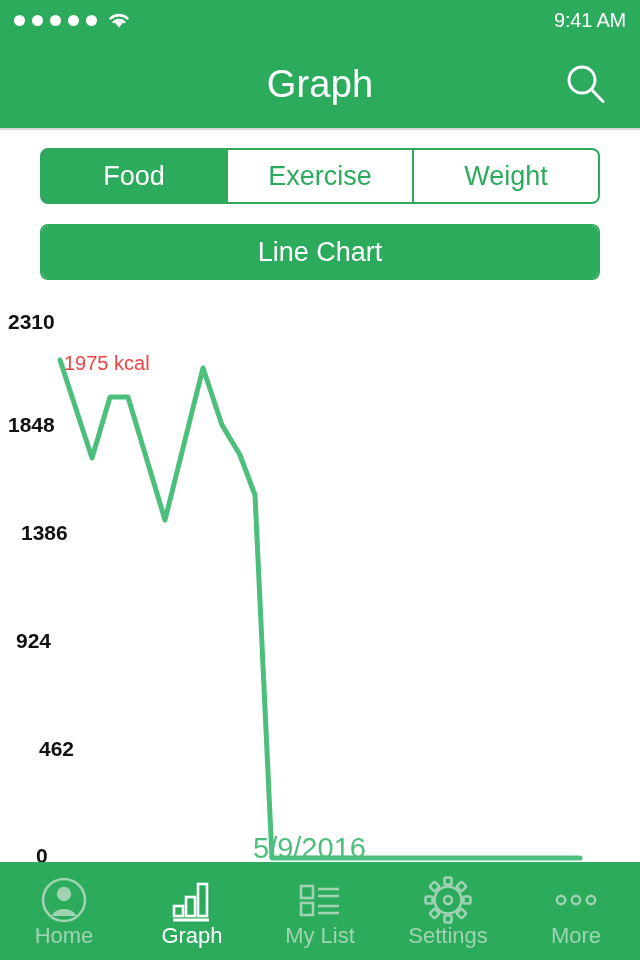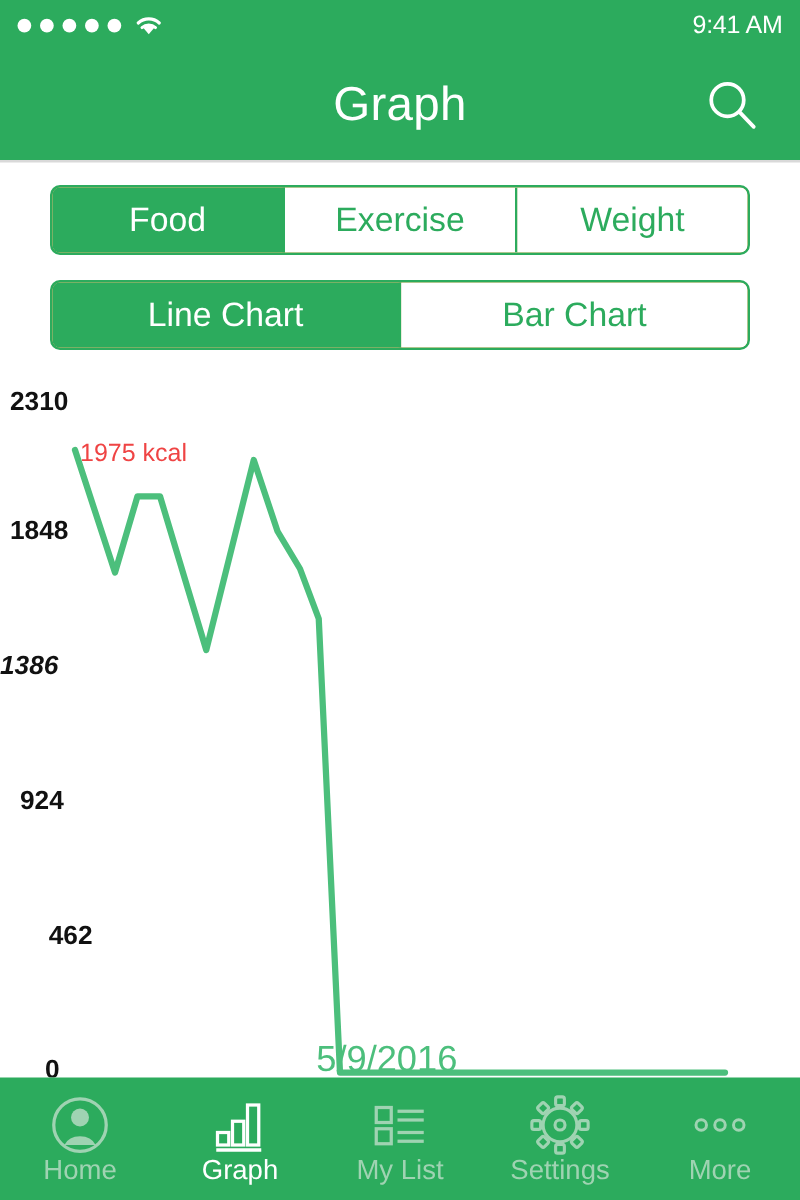--- a/index.html
+++ b/index.html
@@ -73,21 +73,21 @@
     width:640px; height:2px; background:#d9d9d9;
   }
 
   
   .seg {
     position:absolute; left:40px;
     width:560px; height:56px;
     border:2px solid #2CAB5D;
     border-radius:8px;
     display:flex; overflow:hidden;
-    background:#fdba74;
+    background:#6d28d9;
   }
   #seg-type { top:148px; }
   #seg-chart { top:224px; }
   .seg-item {
     flex:1 1 0;
     display:flex; align-items:center; justify-content:center;
     color:#2CAB5D; font-size:27px;
     background:#ffffff;
     border-right:2px solid #2CAB5D;
     cursor:pointer;
@@ -181,28 +181,27 @@
   <div class="nav-sep"></div>
 
   <div class="seg" id="seg-type">
     <div class="seg-item active">Food</div>
     <div class="seg-item">Exercise</div>
     <div class="seg-item">Weight</div>
   </div>
 
   <div class="seg" id="seg-chart">
     <div class="seg-item active">Line Chart</div>
-    <div class="seg-item">Bar Chart</div>
   </div>
 
   <div class="chart-area">
 
     <div class="y-label" style="left:8px;  top:14px;">2310</div>
     <div class="y-label" style="left:8px;  top:117px;">1848</div>
-    <div class="y-label" style="left:0;  top:225px;font-style:italic;">1386</div>
+    <div class="y-label" style="left:21px;  top:225px;">1386</div>
     <div class="y-label" style="left:16px; top:333px;">924</div>
     <div class="y-label" style="left:16px; top:441px;margin-left:23px;">462</div>
     <div class="y-label" style="left:36px; top:548px;">0</div>
 
     <svg class="chart-svg" width="640" height="566" viewBox="0 0 640 566">
       <polyline points="60,64 92,162 110,101 128,101 165,224 203,72 222,129 240,159 255,199 272,562 292,562 580,562" fill="none" stroke="#4cbf7c" stroke-width="5" stroke-linejoin="round" stroke-linecap="round"></polyline>
     </svg>
 
     <div class="annot" style="left:64px; top:56px;">1975 kcal</div>
 

